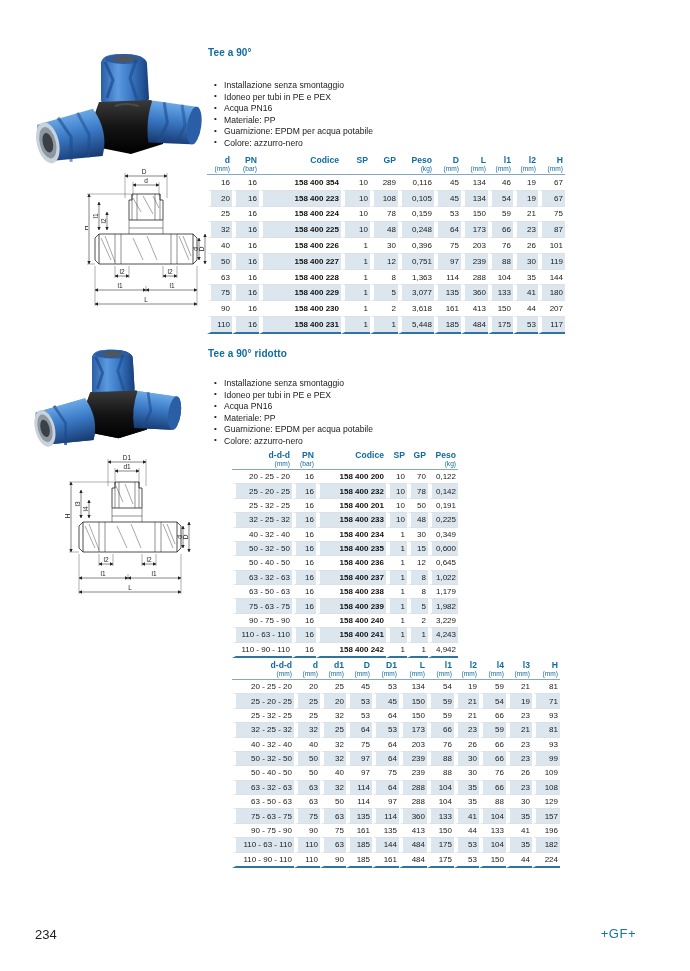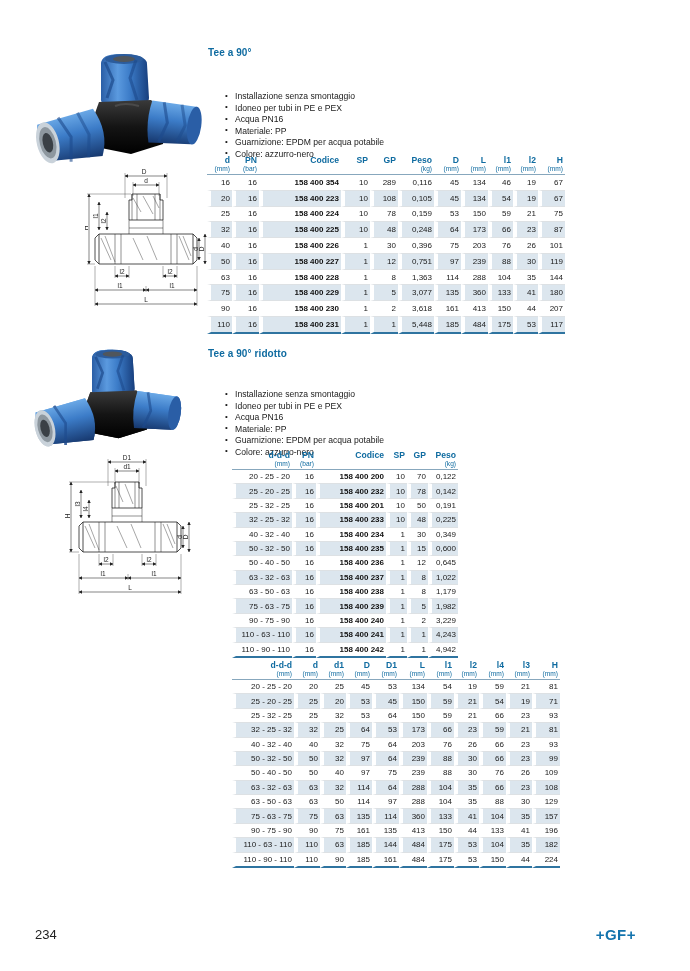--- a/index.html
+++ b/index.html
@@ -7,21 +7,21 @@
     width:690px; height:971px; position:relative; background:#ffffff;
     font-family:"Liberation Sans", sans-serif; color:#1a1a1a;
     overflow:hidden;
   }
   .abs { position:absolute; }
 
   
   .sec-title { color:#0f6ba0; font-weight:bold; font-size:10px; letter-spacing:0.1px; }
 
   
-  ul.bullets { list-style:none; margin:16px; padding:0; }
+  ul.bullets { list-style:none; margin:5px; padding:0; }
   ul.bullets li {
     font-size:8.6px; line-height:11.6px; color:#1a1a1a;
     padding-left:11px; position:relative;
   }
   ul.bullets li::before {
     content:"\2022"; position:absolute; left:1px; top:-1.5px;
     font-size:8px; color:#1a1a1a;
   }
 
   
@@ -56,21 +56,21 @@
   #table3 { left:232px; top:660px; width:306px; }
   #table3 th:nth-child(1){width:60px} #table3 th:nth-child(2){width:24px}
   #table3 th:nth-child(3){width:24px} #table3 th:nth-child(4){width:24px}
   #table3 th:nth-child(5){width:25px} #table3 th:nth-child(6){width:26px}
   #table3 th:nth-child(7){width:25px} #table3 th:nth-child(8){width:23px}
   #table3 th:nth-child(9){width:25px} #table3 th:nth-child(10){width:24px}
   #table3 th:nth-child(11){width:26px}
 
   
   .page-number { font-size:13px; color:#222; }
-  .brand { font-size:15px; font-weight:bold; color:#1373ad; letter-spacing:0.5px; }
+  .brand { font-size:13px; font-weight:normal; color:#1373ad; letter-spacing:0.5px; }
 
   svg text { font-family:"Liberation Sans", sans-serif; }
 </style>
 </head>
 <body>
 
 <div class="abs" style="left:35px; top:52px; width:168px; height:113px;">
   <svg width="168" height="113" viewBox="0 0 168 113">
     <defs>
       <linearGradient id="bV" x1="0" y1="0" x2="1" y2="0">

